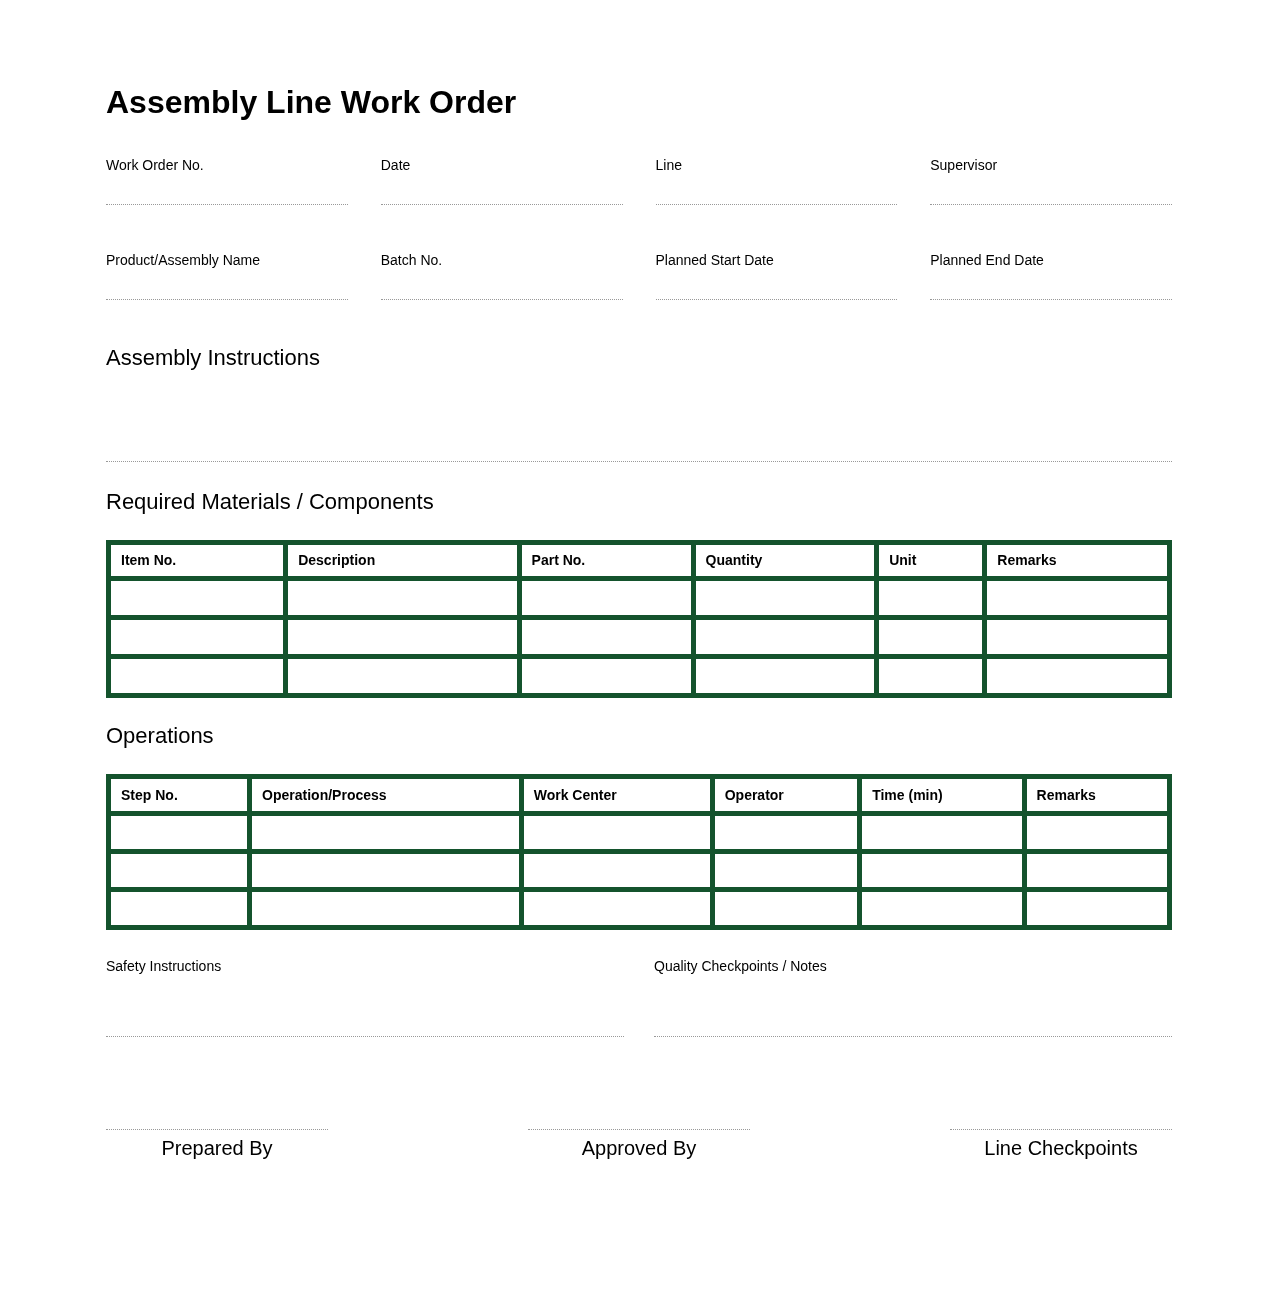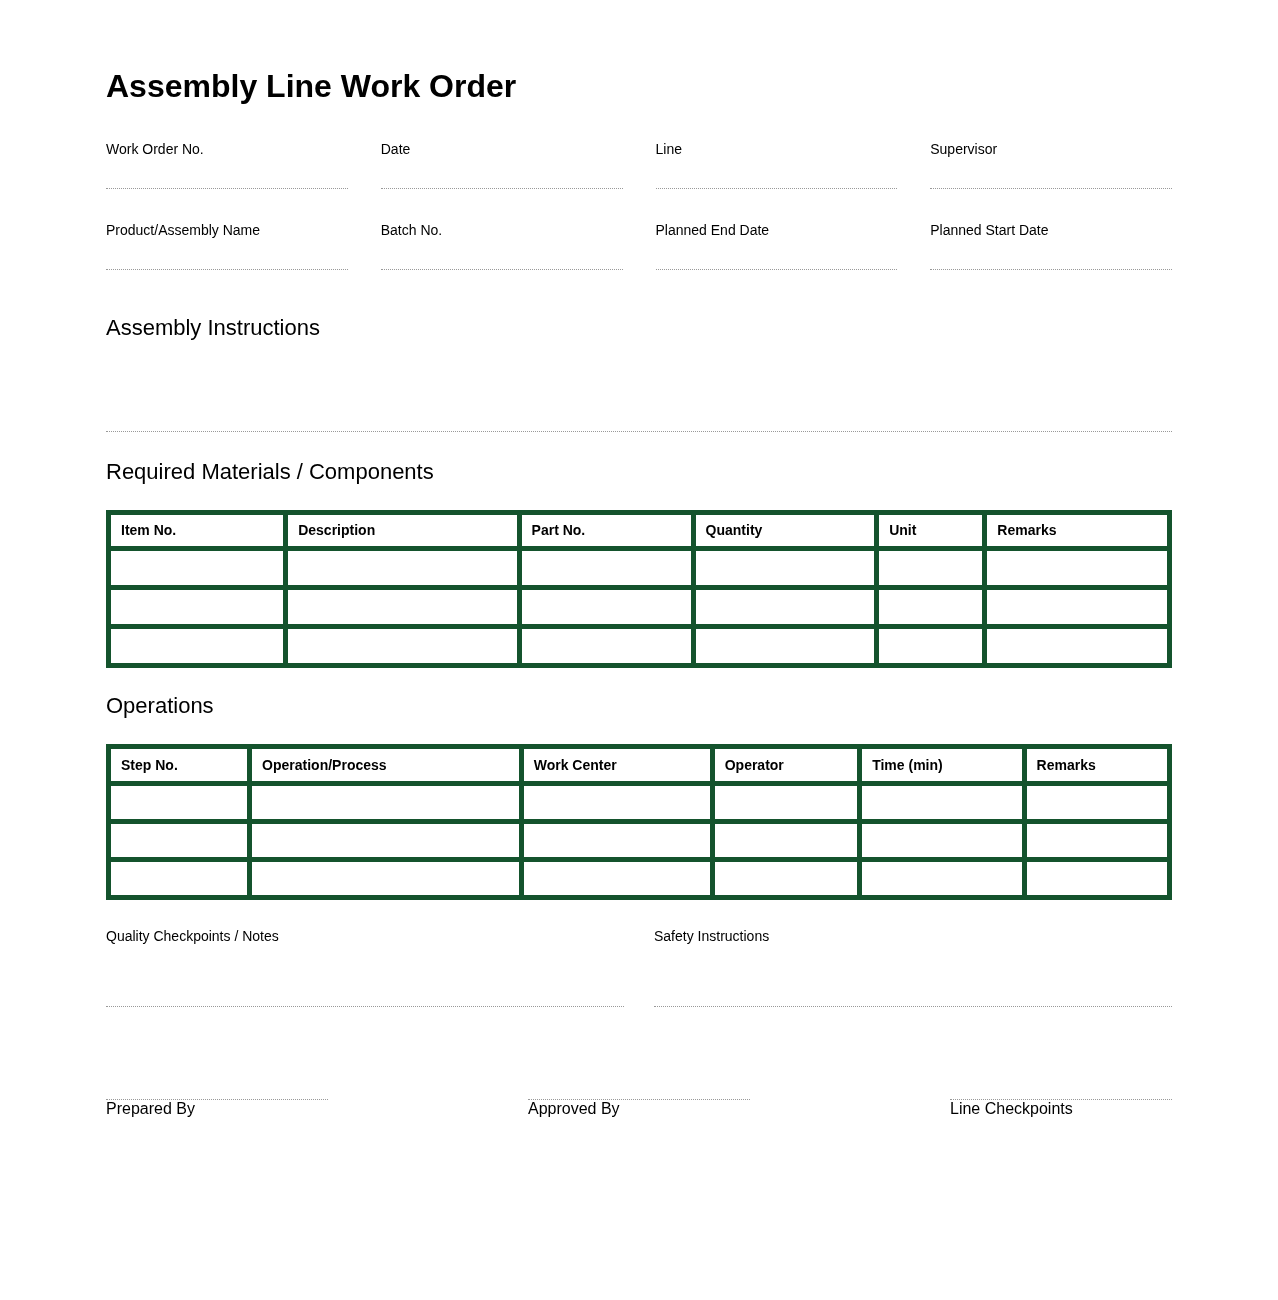--- a/index.html
+++ b/index.html
@@ -14,31 +14,31 @@
   }
   .page {
     width: 1278px;
     height: 1300px;
     padding: 70px 106px 0 106px;
   }
   h1.doc-title {
     font-size: 32px;
     font-weight: bold;
     line-height: 1.05;
-    margin: 0 0 36px 0;
+    margin: 16px 0 36px 0;
     letter-spacing: 0;
   }
   
   .field-grid {
     display: grid;
     grid-template-columns: repeat(4, 1fr);
     column-gap: 33px;
     margin-top: 0;
   }
-  .field-grid.row2 { margin-top: 32px; }
+  .field-grid.row2 { margin-top: 46px; }
   .field { display: block; }
   .field-label {
     font-size: 14px;
     line-height: 18px;
     display: block;
   }
   .field-line {
     margin-top: 30px;
     height: 1px;
     border-bottom: 1px dotted #999999;
@@ -100,22 +100,23 @@
     justify-content: space-between;
     margin-top: 92px;
   }
   .signature-block { width: 222px; }
   .signature-line {
     height: 1px;
     border-bottom: 1px dotted #999999;
   }
   .signature-label {
     display: block;
-    text-align: left;
-    font-size: 16px;
+    text-align: center;
+    font-size: 20px;
+    margin-top: 7px;
   }
 </style>
 </head>
 <body>
 
 <div class="page">
 
   <h1 class="doc-title">Assembly Line Work Order</h1>
 
   <div class="field-grid">
@@ -140,25 +141,25 @@
   <div class="field-grid row2">
     <div class="field">
       <span class="field-label">Product/Assembly Name</span>
       <div class="field-line"></div>
     </div>
     <div class="field">
       <span class="field-label">Batch No.</span>
       <div class="field-line"></div>
     </div>
     <div class="field">
+      <span class="field-label">Planned Start Date</span>
+      <div class="field-line"></div>
+    </div>
+    <div class="field">
       <span class="field-label">Planned End Date</span>
-      <div class="field-line"></div>
-    </div>
-    <div class="field">
-      <span class="field-label">Planned Start Date</span>
       <div class="field-line"></div>
     </div>
   </div>
 
   <h2 class="section-title mt-asm">Assembly Instructions</h2>
   <div class="instructions-area"></div>
 
   <h2 class="section-title mt-req">Required Materials / Components</h2>
   <table class="form-table mat-table">
     <thead>
@@ -234,25 +235,25 @@
         <td></td>
         <td></td>
         <td></td>
         <td></td>
       </tr>
     </tbody>
   </table>
 
   <div class="notes-grid">
     <div>
+      <span class="notes-label">Safety Instructions</span>
+      <div class="notes-area"></div>
+    </div>
+    <div>
       <span class="notes-label">Quality Checkpoints / Notes</span>
-      <div class="notes-area"></div>
-    </div>
-    <div>
-      <span class="notes-label">Safety Instructions</span>
       <div class="notes-area"></div>
     </div>
   </div>
 
   <div class="signature-row">
     <div class="signature-block">
       <div class="signature-line"></div>
       <span class="signature-label">Prepared By</span>
     </div>
     <div class="signature-block">

